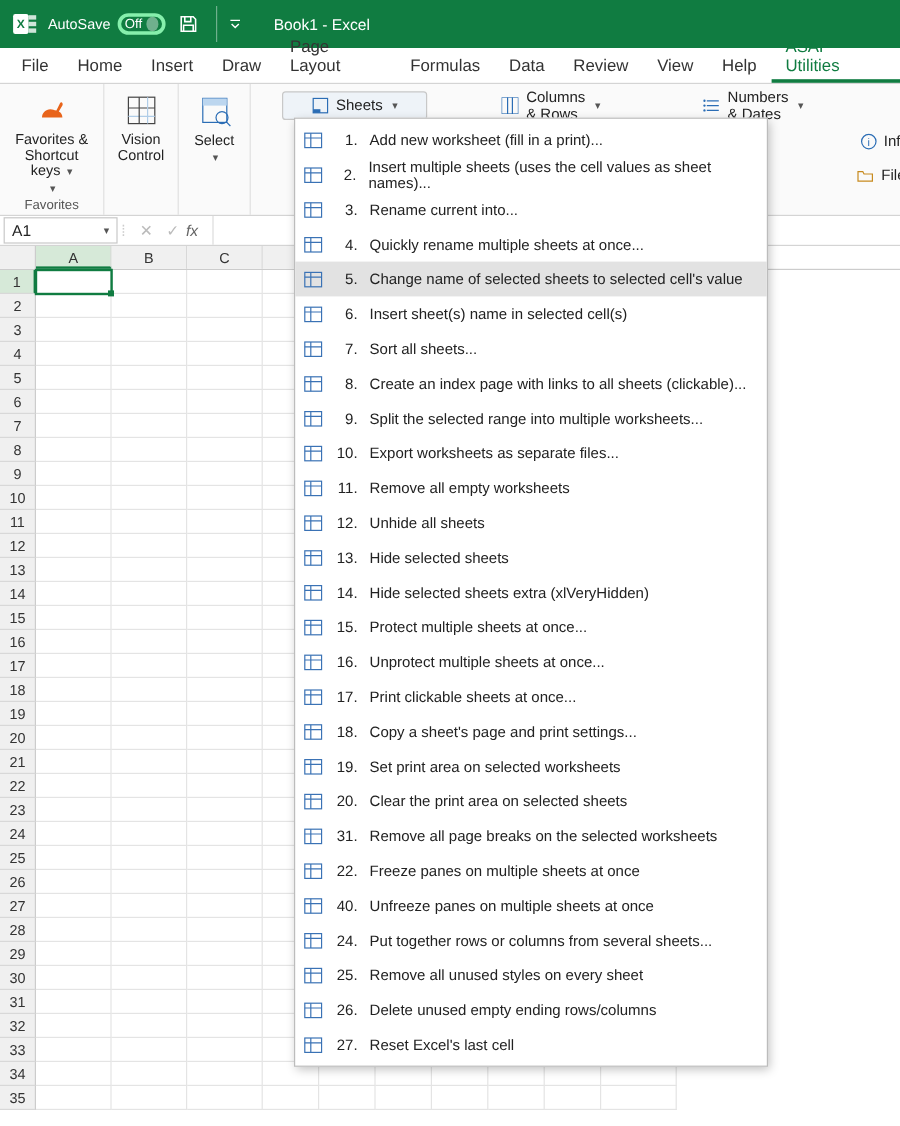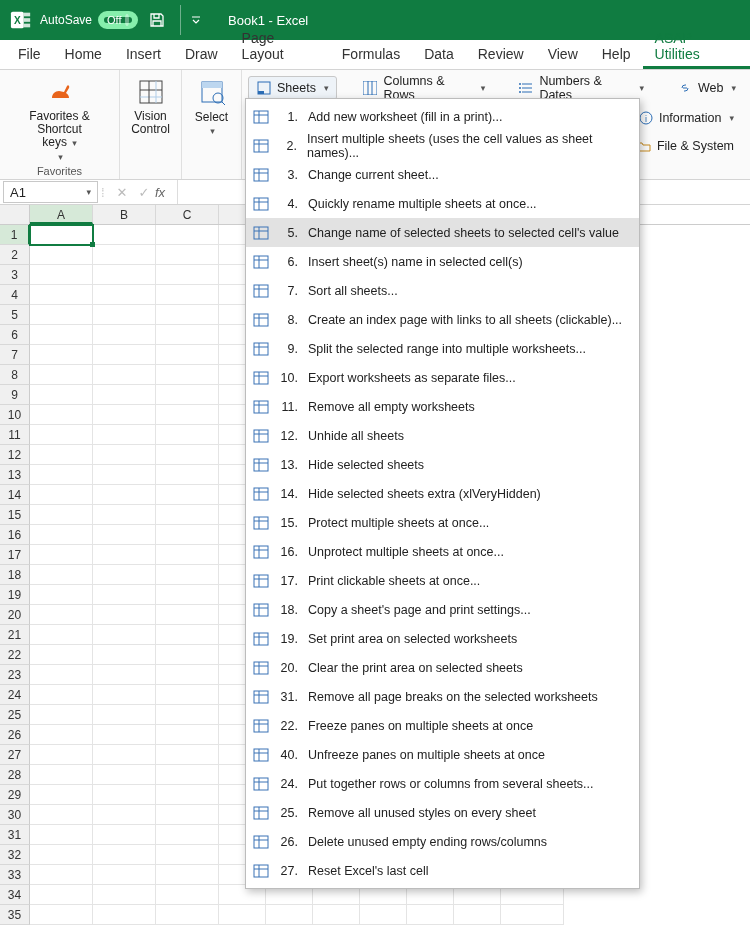--- a/index.html
+++ b/index.html
@@ -2,39 +2,39 @@
 <html><head>
 <meta charset="utf-8">
 <style>
   * { box-sizing: border-box; margin: 0; padding: 0; font-family: "Segoe UI", Arial, sans-serif; }
   body { width: 750px; height: 938px; overflow: hidden; background: #fff; font-size: 13px; color: #222; }
 
   
   .titlebar { height: 40px; background: #107c41; display: flex; align-items: center; color: #fff; padding: 0 6px; }
   .titlebar .app-icon { width: 22px; height: 22px; margin: 0 8px 0 4px; }
   .autosave { display: flex; align-items: center; gap: 6px; font-size: 12px; }
-  .toggle { width: 40px; height: 18px; border: 6px solid #86efac; border-radius: 10px; display: flex; align-items: center; justify-content: flex-end; padding: 0 3px; }
+  .toggle { width: 40px; height: 18px; border: 3px solid #86efac; border-radius: 10px; display: flex; align-items: center; justify-content: flex-end; padding: 0 3px; }
   .toggle .pill { width: 12px; height: 12px; border-radius: 50%; background: rgba(255,255,255,0.4); margin-left:auto; }
   .toggle-label { font-size:11px; margin-right:3px; }
   .tbtn { width: 30px; height: 30px; display:flex; align-items:center; justify-content:center; margin-left:4px; }
   .titlebar .title { margin-left: 18px; font-size: 13px; }
 
   
   .tabs { height: 30px; display:flex; align-items:flex-end; border-bottom:1px solid #d4d4d4; background:#fff; padding-left:6px; }
   .tab { padding: 6px 12px 7px 12px; font-size:14px; color:#333; cursor:pointer; }
   .tab.active { color:#107c41; border-bottom:3px solid #107c41; padding-bottom:4px; }
 
   
   .ribbon { height: 110px; border-bottom:1px solid #d4d4d4; display:flex; background:#fafafa; }
   .group { display:flex; flex-direction:column; align-items:center; border-right:1px solid #e0e0e0; padding:4px 8px 0 8px; }
   .group .big { display:flex; flex-direction:column; align-items:center; width:70px; padding-top:4px; font-size:12px; gap:2px; cursor:pointer;}
   .group .big .icn { width:28px; height:28px; margin-bottom:2px;}
   .group .lbl { font-size:11px; color:#555; margin-top:auto; padding:3px 0;}
   .group-body { display:flex; gap:6px; flex:1; }
-  .ribbon-btn { height:24px; border:1px solid #c8c8c8; border-radius:3px; display:flex; align-items:center; padding:0 8px; font-size:12.5px; gap:6px; background:#fff; cursor:pointer;}
+  .ribbon-btn { height:24px; border:1px solid #c8c8c8; border-radius:3px; display:flex; align-items:center; padding:0 24px; font-size:12.5px; gap:6px; background:#fff; cursor:pointer;margin-left:20px;}
   .ribbon-btn.nb { border:none; background:none;}
   .ribbon-row { display:flex; gap:18px; }
   .caret { font-size:9px; margin-left:2px; color:#555;}
 
   
   .formula { height:25px; border-bottom:1px solid #d4d4d4; display:flex; align-items:center; font-size:13px; }
   .namebox { width:95px; border:1px solid #c8c8c8; height:22px; margin:0 3px; display:flex; align-items:center; padding:0 6px; justify-content:space-between; }
   .namebox .dd { font-size:9px; color:#555;}
   .fx-btn { width:22px; color:#888; text-align:center; }
   .fx-lbl { width:22px; font-style:italic; color:#666; }
@@ -253,21 +253,21 @@
       </div>
       <div class="menu-item">
         <span class="micon">
           <svg width="16" height="16" viewBox="0 0 16 16">
             <rect x="1" y="2" width="14" height="12" fill="none" stroke="#3a72b5" stroke-width="1"></rect>
             <line x1="1" y1="6" x2="15" y2="6" stroke="#3a72b5"></line>
             <line x1="6" y1="2" x2="6" y2="14" stroke="#3a72b5"></line>
           </svg>
         </span>
         <span class="num">3.</span>
-        <span>Change current sheet...</span>
+        <span>Rename current into...</span>
       </div>
       <div class="menu-item">
         <span class="micon">
           <svg width="16" height="16" viewBox="0 0 16 16">
             <rect x="1" y="2" width="14" height="12" fill="none" stroke="#3a72b5" stroke-width="1"></rect>
             <line x1="1" y1="6" x2="15" y2="6" stroke="#3a72b5"></line>
             <line x1="6" y1="2" x2="6" y2="14" stroke="#3a72b5"></line>
           </svg>
         </span>
         <span class="num">4.</span>

